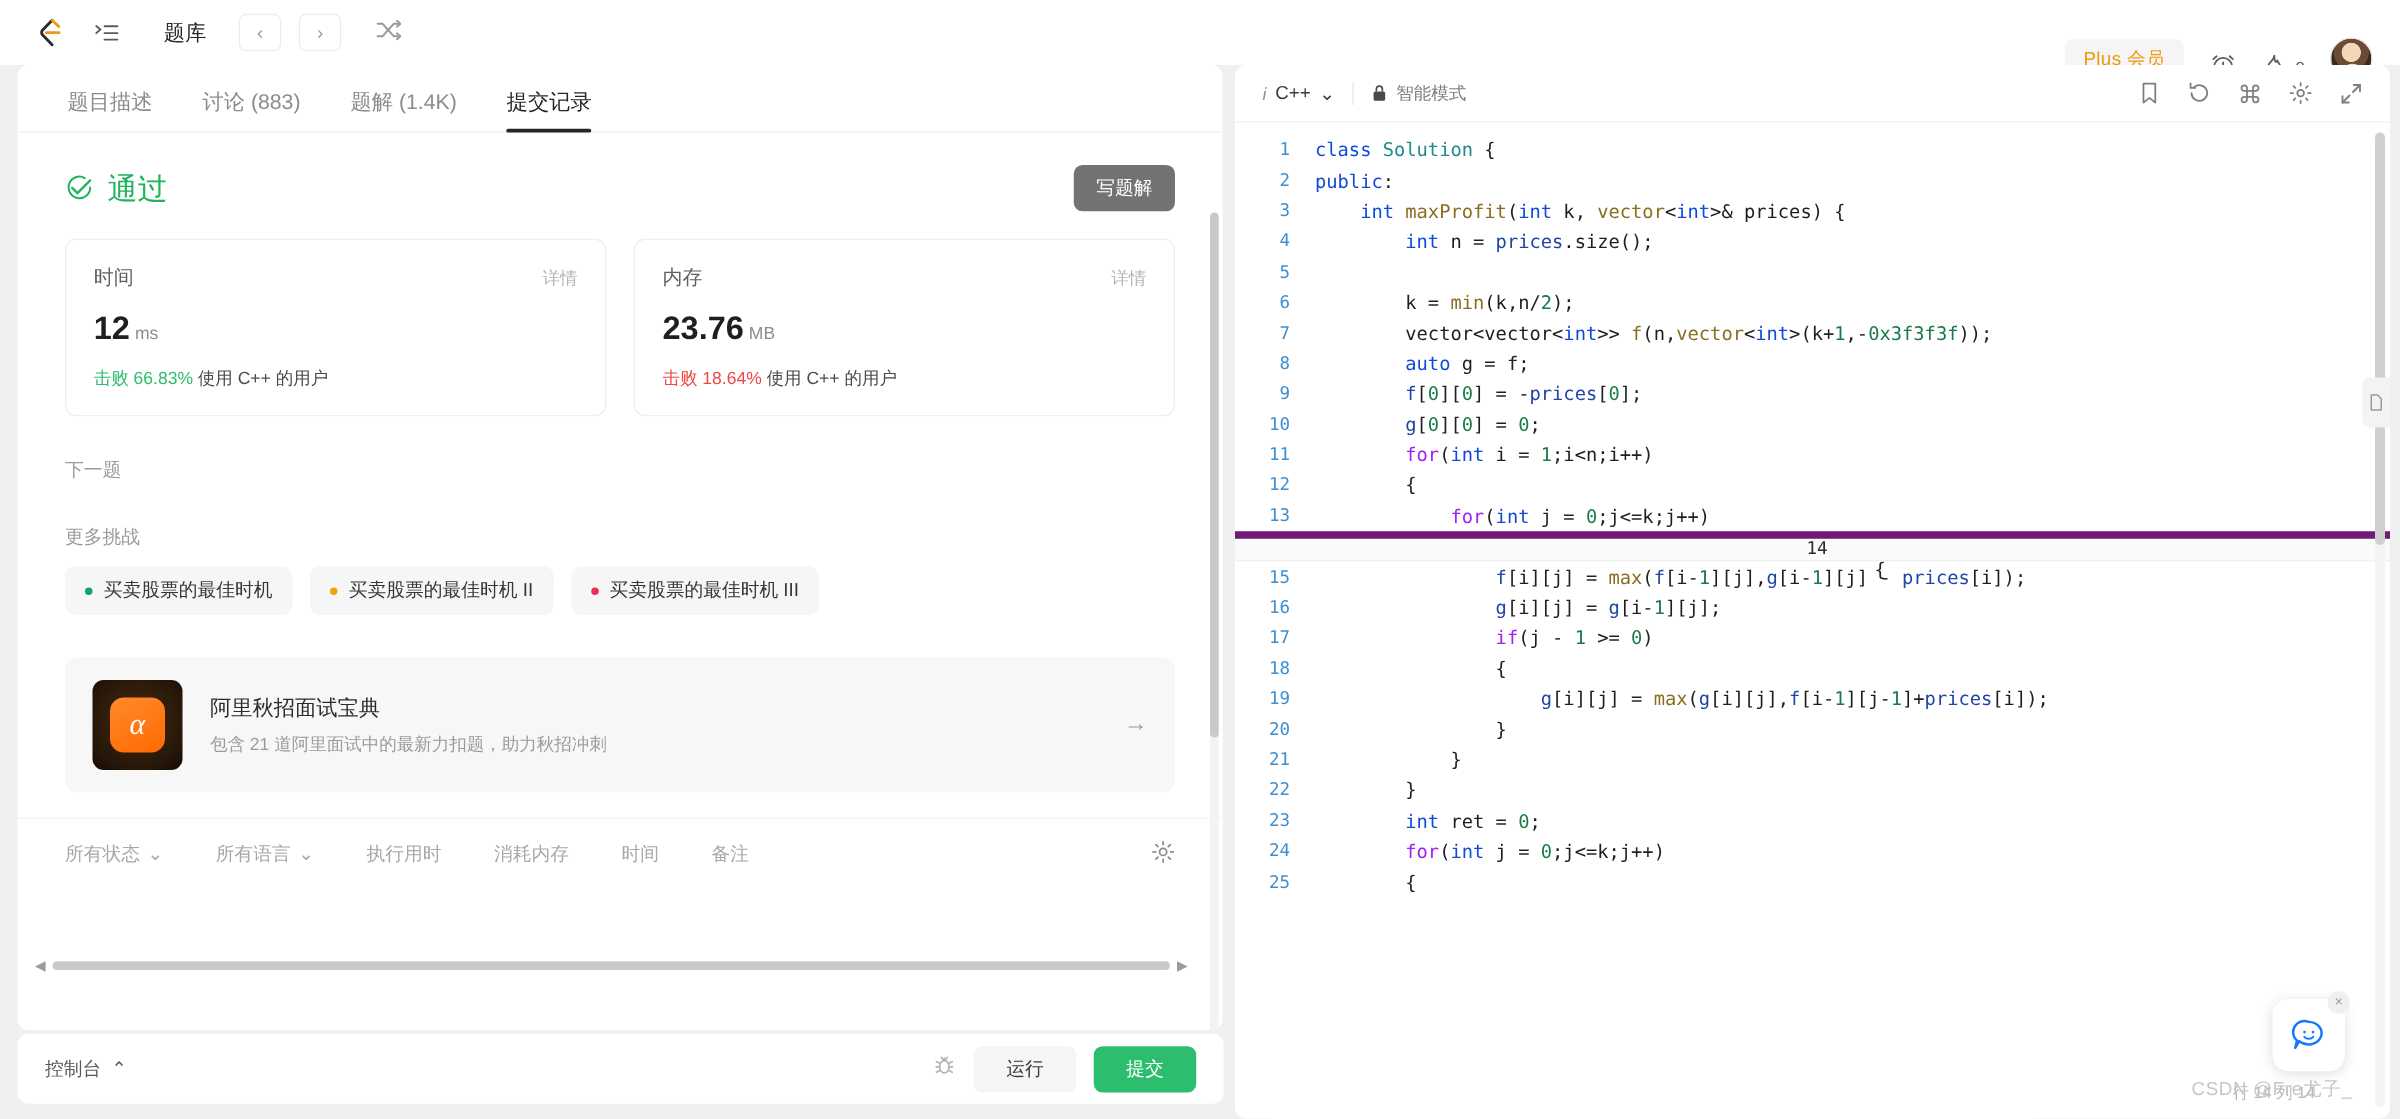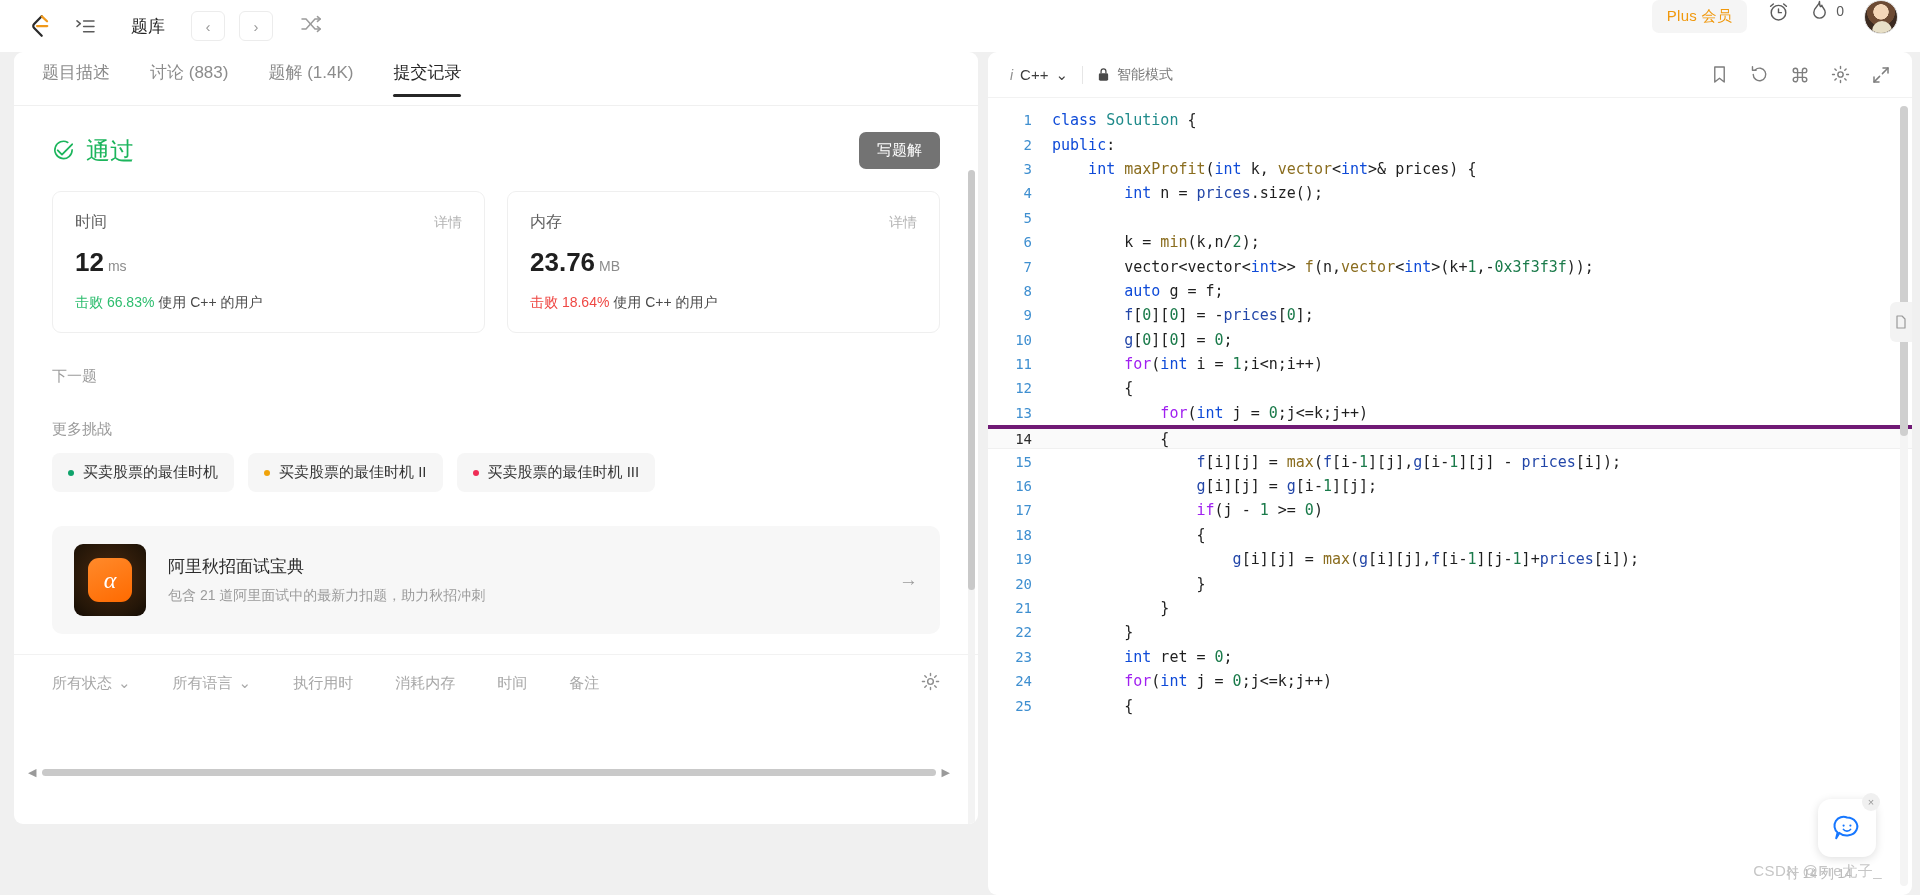--- a/index.html
+++ b/index.html
@@ -25,21 +25,21 @@
     color: #5a5a5a; cursor: pointer; border-radius: 5px;
   }
   .hdr-title { font-size: 17px; color: #262626; margin-left: 17px; margin-right: 12px; }
   .navbtn {
     width: 34px; height: 30px; border: 1px solid #ececec; border-radius: 6px;
     display:flex; align-items:center; justify-content:center;
     color: #9a9a9a; font-size: 15px; cursor:pointer; background:#fff;
   }
   .shuffle-btn { margin-left: 14px; color: #9b9b9b; cursor: pointer; }
 
-  .hdr-right { position:absolute; right: 22px; top: 0; height: 52px; display:flex; align-items:flex-start; gap: 20px; }
+  .hdr-right { position:absolute; right: 22px; top: 12px; height: 52px; display:flex; align-items:flex-end; gap: 20px; }
   .plus-badge {
     background: #f5f5f5; border-radius: 7px;
     padding: 7px 15px; font-size: 15px; color: #f0980c;
     cursor: pointer; letter-spacing: .3px;
   }
   .flame-wrap { display:flex; align-items:center; gap:7px; color:#5b5b5b; font-size:14px; cursor:pointer; }
   .avatar {
     width: 34px; height: 34px; border-radius: 50%;
     background: radial-gradient(circle at 50% 34%, #f4d6b8 0 28%, #6d4a33 30% 52%, #3b2a20 54% 100%);
     border: 1px solid #e2e2e2; overflow: hidden; cursor:pointer;
@@ -53,21 +53,21 @@
   
   .main { display:flex; height: 843px; padding: 0 0 0 0; gap: 10px; }
 
   
   .left-panel {
     width: 965px; margin: 0 0 0 14px;
     background: #fff; border-radius: 9px;
     display:flex; flex-direction:column;
     height: 772px; position: relative; overflow:hidden;
   }
-  .tabs { display:flex; align-items:center; height: 54px; padding: 0 28px; border-bottom: 1px solid #f0f0f0; gap: 40px;}
+  .tabs { display:flex; align-items:flex-end; height: 54px; padding: 0 40px; border-bottom: 1px solid #f0f0f0; gap: 40px;}
   .tab {
     font-size: 17px; color: #8c8c8c; padding-bottom: 12px; cursor:pointer;
     position: relative; white-space: nowrap;
   }
   .tab.active { color: #262626; }
   .tab.active::after {
     content:''; position:absolute; left:0; right:0; bottom:-1px; height:3px;
     background: #262626; border-radius: 2px;
   }
 
@@ -172,21 +172,21 @@
   .lang-sel { display:flex; align-items:center; gap:7px; font-size:15px; color:#3d3d3d; cursor:pointer; }
   .lang-i { font-style: italic; color:#8e8e8e; font-size:14px; }
   .tb-divider { width:1px; height:18px; background:#e6e6e6; }
   .smart-mode { display:flex; align-items:center; gap:7px; font-size:14px; color:#7d7d7d; cursor:pointer; }
   .tb-right { margin-left:auto; display:flex; align-items:center; gap: 22px; color:#7e7e7e; }
   .tb-ic { cursor:pointer; display:flex; align-items:center; }
 
   .code-area { flex:1; position:relative; overflow:hidden; font-family:"DejaVu Sans Mono", monospace; }
   .code-rows { padding-top: 10px; }
   .code-row { display:flex; height: 24.4px; align-items:center; font-size: 15px; white-space: pre; }
-  .code-row.hl { background:#fafafa; border-top:4px solid #701a75; border-bottom:1px solid #f0f0f0; }
+  .code-row.hl { background:#fafafa; border-top:6px solid #701a75; border-bottom:1px solid #f0f0f0;flex-direction:column; }
   .ln { width: 64px; text-align:right; padding-right: 20px; color: #3f8fd0; font-size:14px; flex-shrink:0; }
   .ln.cur { color:#2c2c2c; }
   .code-text { color:#1f1f1f; }
 
   
   .k  { color:#0f4bd8; }       
   .kp { color:#a020f0; }       
   .id { color:#1f1f1f; }
   .ty { color:#1f8a8a; }       
   .fn { color:#8a6d1f; }       
@@ -482,20 +482,36 @@
 
       <div class="side-handle">
         <svg width="12" height="14" viewBox="0 0 12 14" fill="none">
             <path d="M2 1 h5 l3 3 v9 H2 z" stroke="#9a9a9a" stroke-width="1.2" fill="none" stroke-linejoin="round"></path>
           </svg>
       </div>
     </div>
 
   </div>
 
+  <div class="console-bar">
+    <div class="console-left">
+      <span>控制台</span>
+      <span>⌃</span>
+    </div>
+    <div class="console-right">
+      <span class="bug-icon">
+        <svg width="19" height="19" viewBox="0 0 20 20" fill="none">
+          <ellipse cx="10" cy="11" rx="4" ry="5.2" stroke="#b4b4b4" stroke-width="1.4"></ellipse>
+          <path d="M10 5.8 V3.4 M7.4 3 L8.8 4.8 M12.6 3 L11.2 4.8 M6 8 L3.2 6.6 M6 11 H3 M6.2 14 L3.4 15.6 M14 8 l2.8 -1.4 M14 11 h3 M13.8 14 l2.8 1.6" stroke="#b4b4b4" stroke-width="1.4" stroke-linecap="round"></path>
+        </svg>
+      </span>
+      <button class="run-btn">运行</button>
+      <button class="submit-btn">提交</button>
+    </div>
+  </div>
 
   <div class="chat-close">×</div>
   <div class="chat-widget">
     <svg width="30" height="30" viewBox="0 0 30 30" fill="none">
       <path d="M15 4.5 a10.5 9 0 1 1 -7.6 15.4 L4.2 25.2 L5.6 19.6 A9 9 0 0 1 15 4.5 Z" stroke="#1677ff" stroke-width="2" fill="none" stroke-linejoin="round"></path>
       <circle cx="11.6" cy="12.6" r="1.1" fill="#1677ff"></circle>
       <circle cx="18.4" cy="12.6" r="1.1" fill="#1677ff"></circle>
       <path d="M11.4 16.4 a4 3 0 0 0 7.2 0" stroke="#1677ff" stroke-width="1.6" fill="none" stroke-linecap="round"></path>
     </svg>
   </div>

